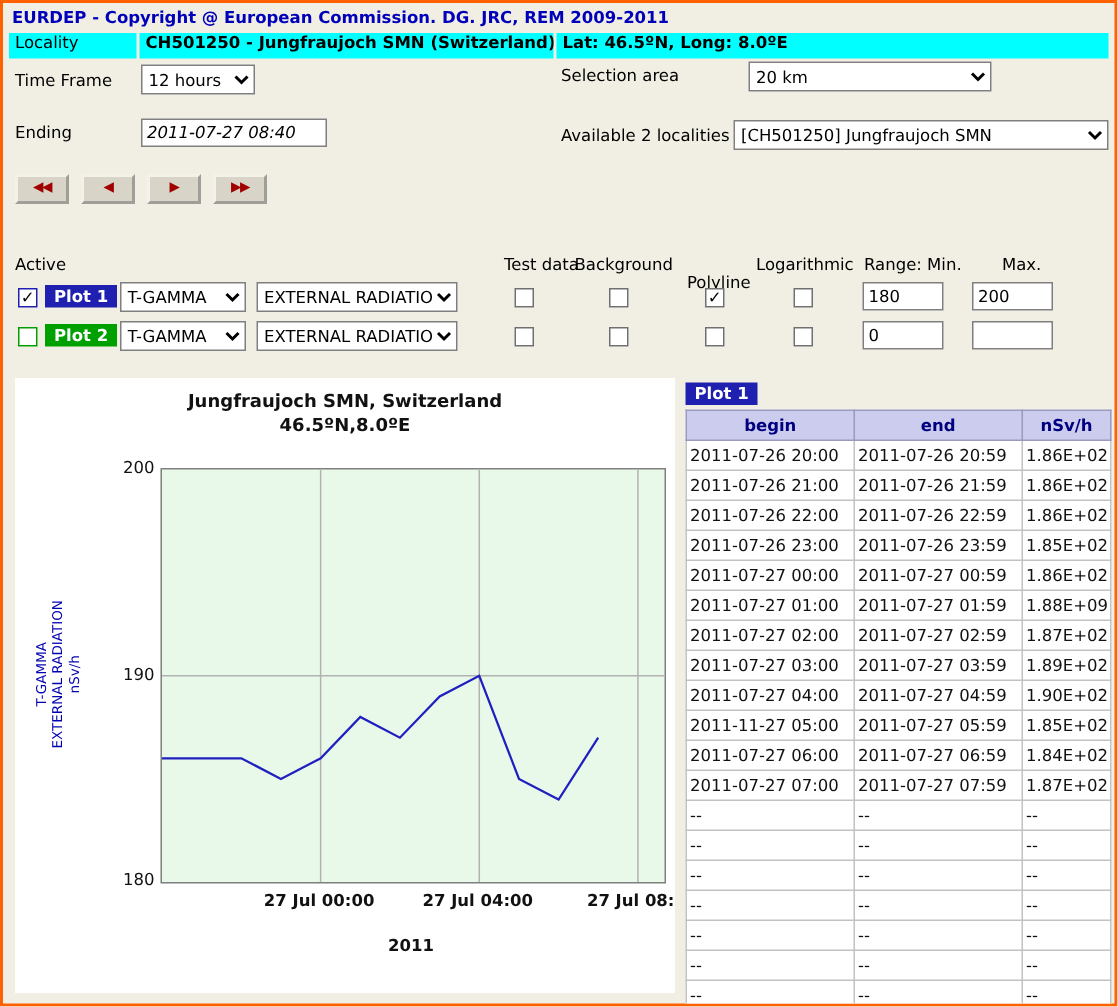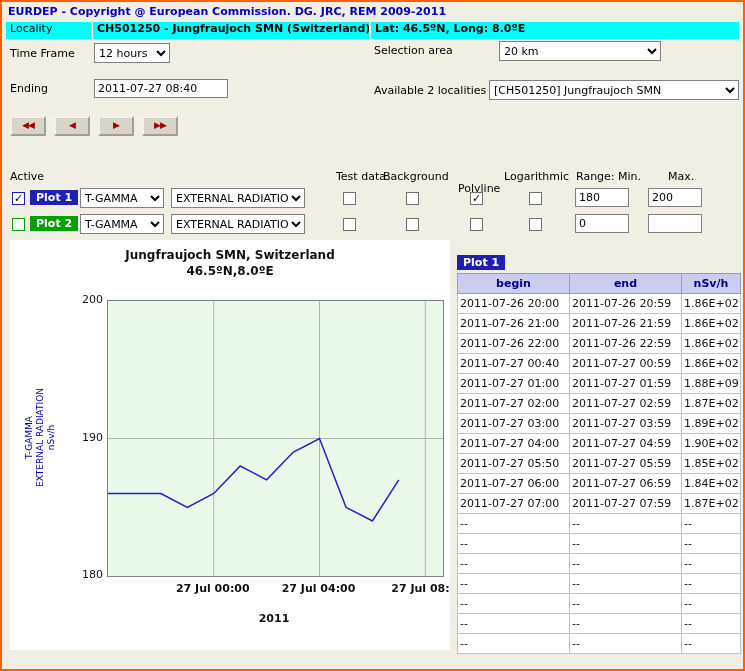--- a/index.html
+++ b/index.html
@@ -51,21 +51,21 @@
   <div class="lbl abs" style="left:8px;top:45px">Time Frame</div>
   <select class="abs" style="left:92px;top:41px;width:76px">
     <option>12 hours</option>
   </select>
   <div class="lbl abs" style="left:372px;top:42px">Selection area</div>
   <select class="abs" style="left:497px;top:39px;width:162px">
     <option>20 km</option>
   </select>
 
   <div class="lbl abs" style="left:8px;top:80px">Ending</div>
-  <input type="text" class="txt abs" style="left: 92px; top: 77px; width: 134px;" value="2011-07-27 08:40">
+  <input type="text" class="txt abs" style="left: 92px; top: 77px; width: 124px; font-style: italic;" value="2011-07-27 08:40">
   <div class="lbl abs" style="left:372px;top:82px">Available 2 localities</div>
   <select class="abs" style="left:487px;top:78px;width:250px">
     <option>[CH501250] Jungfraujoch SMN</option>
   </select>
 
   <div class="navbtn abs" style="left:8px;top:114px">◀◀</div>
   <div class="navbtn abs" style="left:52px;top:114px">◀</div>
   <div class="navbtn abs" style="left:96px;top:114px">▶</div>
   <div class="navbtn abs" style="left:140px;top:114px">▶▶</div>
 
@@ -100,21 +100,21 @@
   <select class="abs" style="left:169px;top:212px;width:134px">
     <option>EXTERNAL RADIATION</option>
   </select>
   <span class="cb abs" style="left:341px;top:216px"></span>
   <span class="cb abs" style="left:404px;top:216px"></span>
   <span class="cb abs" style="left:468px;top:216px"></span>
   <span class="cb abs" style="left:527px;top:216px"></span>
   <input type="text" class="txt abs" style="left: 573px; top: 212px; width: 54px;" value="0">
   <input type="text" class="txt abs" style="left: 646px; top: 212px; width: 54px;" value="">
 
-  <div class="chart-panel abs" style="left:8px;top:238px;width:440px;height:410px">
+  <div class="chart-panel abs" style="left:8px;top:250px;width:440px;height:410px">
     <div class="chart-title abs" style="left:0;top:8px">Jungfraujoch SMN, Switzerland</div>
     <div class="chart-title abs" style="left:0;top:24px">46.5ºN,8.0ºE</div>
 
     <div class="ylabel abs" style="left:-70px;top:181px;width:200px">
       <div>T-GAMMA</div>
       <div>EXTERNAL RADIATION</div>
       <div>nSv/h</div>
     </div>
 
     <div class="plot abs" style="left:97px;top:60px;width:335px;height:275px">
@@ -160,21 +160,26 @@
           <td>2011-07-26 21:00</td>
           <td>2011-07-26 21:59</td>
           <td>1.86E+02</td>
         </tr>
         <tr>
           <td>2011-07-26 22:00</td>
           <td>2011-07-26 22:59</td>
           <td>1.86E+02</td>
         </tr>
         <tr>
-          <td>2011-07-27 00:40</td>
+          <td>2011-07-26 23:00</td>
+          <td>2011-07-26 23:59</td>
+          <td>1.85E+02</td>
+        </tr>
+        <tr>
+          <td>2011-07-27 00:00</td>
           <td>2011-07-27 00:59</td>
           <td>1.86E+02</td>
         </tr>
         <tr>
           <td>2011-07-27 01:00</td>
           <td>2011-07-27 01:59</td>
           <td>1.88E+09</td>
         </tr>
         <tr>
           <td>2011-07-27 02:00</td>
@@ -185,21 +190,21 @@
           <td>2011-07-27 03:00</td>
           <td>2011-07-27 03:59</td>
           <td>1.89E+02</td>
         </tr>
         <tr>
           <td>2011-07-27 04:00</td>
           <td>2011-07-27 04:59</td>
           <td>1.90E+02</td>
         </tr>
         <tr>
-          <td>2011-07-27 05:50</td>
+          <td>2011-11-27 05:00</td>
           <td>2011-07-27 05:59</td>
           <td>1.85E+02</td>
         </tr>
         <tr>
           <td>2011-07-27 06:00</td>
           <td>2011-07-27 06:59</td>
           <td>1.84E+02</td>
         </tr>
         <tr>
           <td>2011-07-27 07:00</td>

